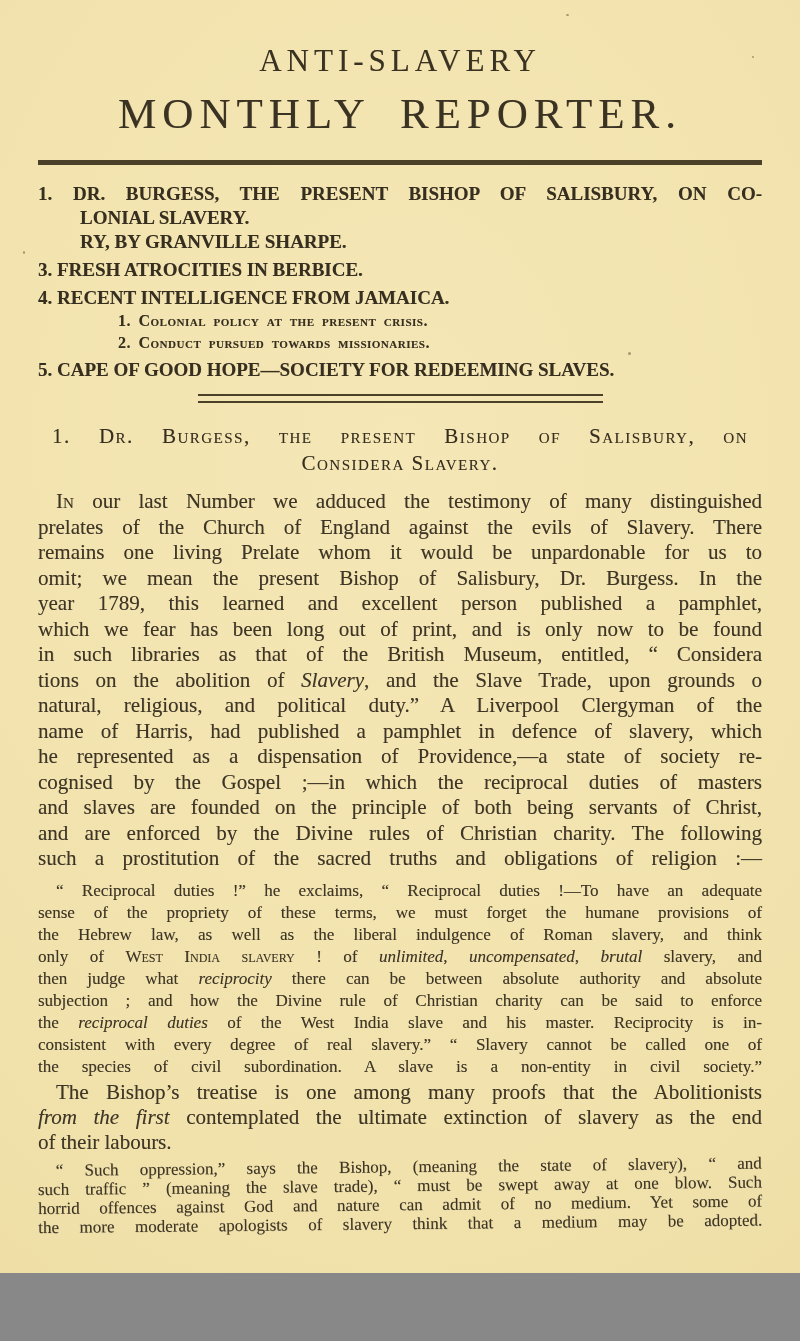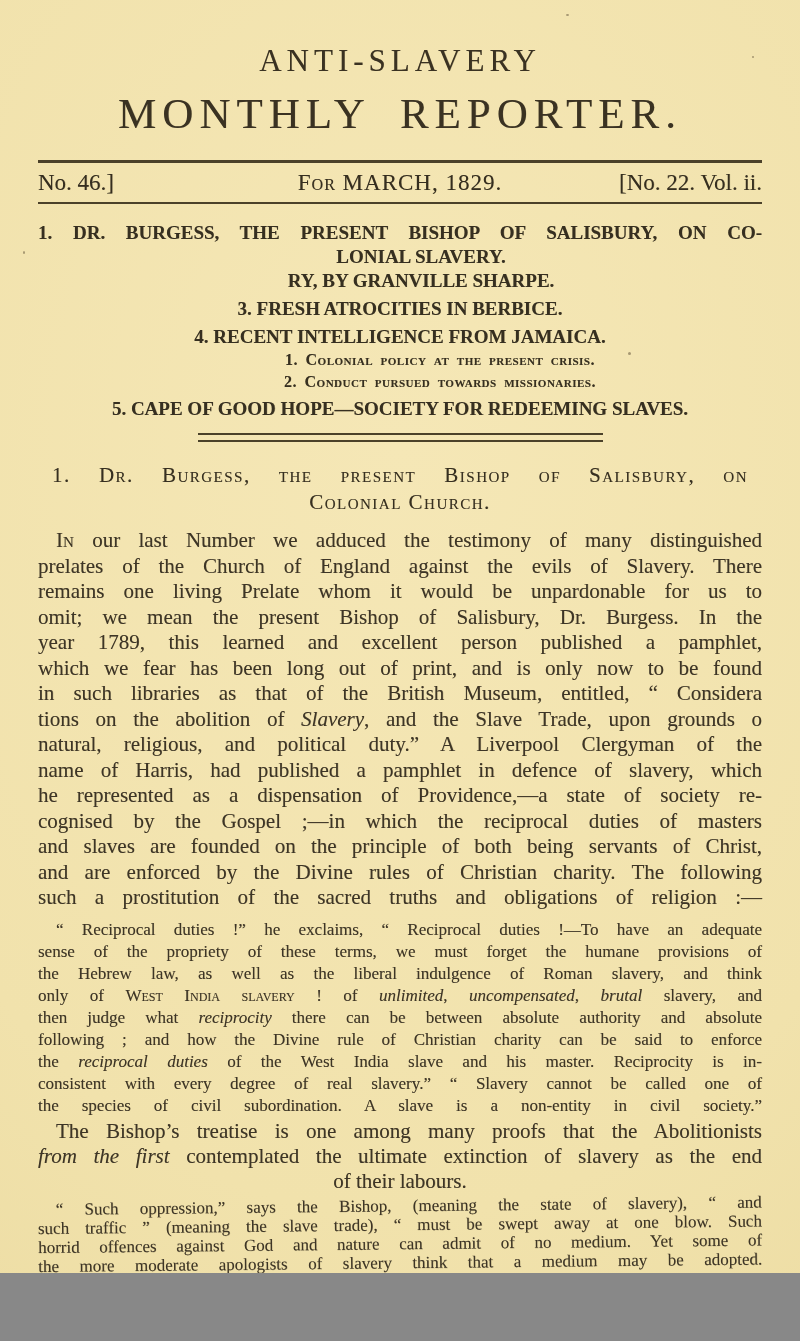--- a/index.html
+++ b/index.html
@@ -24,21 +24,21 @@
   .contents .tl.wrap{padding-left:42px;}
   .contents .tl.sub{padding-left:80px;font-size:16px;line-height:22px;font-variant:small-caps;letter-spacing:0.5px;word-spacing:3px;}
   .double-rule{width:405px;margin:12px auto 0;border-top:2px solid #4b4129;border-bottom:2px solid #4b4129;height:5px;}
   .heading{margin:20px 14px 0;font-size:21px;line-height:27px;font-variant:small-caps;font-weight:400;letter-spacing:1.5px;color:#362f20;}
   .para{font-size:21px;}
   .p1{margin-top:12px;line-height:25.5px;}
   .p2{margin-top:2px;line-height:25px;}
   .quote{font-size:17px;line-height:22px;}
   .q1{margin-top:8px;}
   .q2{margin-top:3px;line-height:19px;transform:rotate(-0.6deg);transform-origin:40% 50%;}
-  .tl{text-align:center;}
+  .tl{text-align:left;}
   .tl.j{text-align:justify;text-align-last:justify;}
   .tl.c{text-align:center;text-align-last:center;}
   .tl.ind{text-indent:18px;}
   span.i{font-style:italic;}
   span.sc{font-variant:small-caps;}
   .signature{position:absolute;left:424px;top:1329px;font-size:17px;color:#453c28;}
   .speck{position:absolute;background:rgba(70,58,35,0.45);border-radius:50%;}
   .sp1{left:566px;top:14px;width:3px;height:2px;}
   .sp2{left:752px;top:56px;width:2px;height:2px;}
   .sp3{left:23px;top:251px;width:2px;height:3px;}
@@ -48,44 +48,39 @@
 <body>
 
 <div class="page">
   <header>
     <div class="t1">ANTI-SLAVERY</div>
     <div class="t2">MONTHLY REPORTER.</div>
   </header>
 
   <div class="rule-thick"></div>
 
-  <div class="issue-bar">
-    <span class="ib-left">No. 46.]</span>
-    <span class="ib-center">For MARCH, 1829.</span>
-    <span class="ib-right">[No. 22. Vol. ii.</span>
-  </div>
 
   <div class="rule-thin"></div>
 
   <nav class="contents">
       <div class="tl j"><span>1. DR. BURGESS, THE PRESENT BISHOP OF SALISBURY, ON CO-</span></div>
       <div class="tl wrap"><span>LONIAL SLAVERY.</span></div>
       <div class="tl wrap"><span>RY, BY GRANVILLE SHARPE.</span></div>
       <div class="tl mt"><span>3. FRESH ATROCITIES IN BERBICE.</span></div>
       <div class="tl mt"><span>4. RECENT INTELLIGENCE FROM JAMAICA.</span></div>
       <div class="tl sub"><span>1. Colonial policy at the present crisis.</span></div>
       <div class="tl sub"><span>2. Conduct pursued towards missionaries.</span></div>
       <div class="tl mt"><span>5. CAPE OF GOOD HOPE—SOCIETY FOR REDEEMING SLAVES.</span></div>
     </nav>
 
   <div class="double-rule"></div>
 
   <h2 class="heading">
       <div class="tl j"><span>1. Dr. Burgess, the present Bishop of Salisbury, on</span></div>
-      <div class="tl c"><span>Colonial Church.</span></div>
+      <div class="tl c"><span>Considera Slavery.</span></div>
     </h2>
 
   <div class="para p1">
       <div class="tl j ind"><span class="sc">In</span><span> our last Number we adduced the testimony of many distinguished</span></div>
       <div class="tl j"><span>prelates of the Church of England against the evils of Slavery. There</span></div>
       <div class="tl j"><span>remains one living Prelate whom it would be unpardonable for us to</span></div>
       <div class="tl j"><span>omit; we mean the present Bishop of Salisbury, Dr. Burgess. In the</span></div>
       <div class="tl j"><span>year 1789, this learned and excellent person published a pamphlet,</span></div>
       <div class="tl j"><span>which we fear has been long out of print, and is only now to be found</span></div>
       <div class="tl j"><span>in such libraries as that of the British Museum, entitled, “ Considera</span></div>
@@ -98,21 +93,21 @@
       <div class="tl j"><span>and are enforced by the Divine rules of Christian charity. The following</span></div>
       <div class="tl j"><span>such a prostitution of the sacred truths and obligations of religion :—</span></div>
     </div>
 
   <div class="quote q1">
       <div class="tl j ind"><span>“ Reciprocal duties !” he exclaims, “ Reciprocal duties !—To have an adequate</span></div>
       <div class="tl j"><span>sense of the propriety of these terms, we must forget the humane provisions of</span></div>
       <div class="tl j"><span>the Hebrew law, as well as the liberal indulgence of Roman slavery, and think</span></div>
       <div class="tl j"><span>only of </span><span class="sc">West India slavery</span><span> ! of </span><span class="i">unlimited</span><span>, </span><span class="i">uncompensated</span><span>, </span><span class="i">brutal</span><span> slavery, and</span></div>
       <div class="tl j"><span>then judge what </span><span class="i">reciprocity</span><span> there can be between absolute authority and absolute</span></div>
-      <div class="tl j"><span>following ; and how the Divine rule of Christian charity can be said to enforce</span></div>
+      <div class="tl j"><span>subjection ; and how the Divine rule of Christian charity can be said to enforce</span></div>
       <div class="tl j"><span>the </span><span class="i">reciprocal duties</span><span> of the West India slave and his master. Reciprocity is in-</span></div>
       <div class="tl j"><span>consistent with every degree of real slavery.” “ Slavery cannot be called one of</span></div>
       <div class="tl j"><span>the species of civil subordination. A slave is a non-entity in civil society.”</span></div>
     </div>
 
   <div class="para p2">
       <div class="tl j ind"><span>The Bishop’s treatise is one among many proofs that the Abolitionists</span></div>
       <div class="tl j"><span class="i">from the first</span><span> contemplated the ultimate extinction of slavery as the end</span></div>
       <div class="tl"><span>of their labours.</span></div>
     </div>

